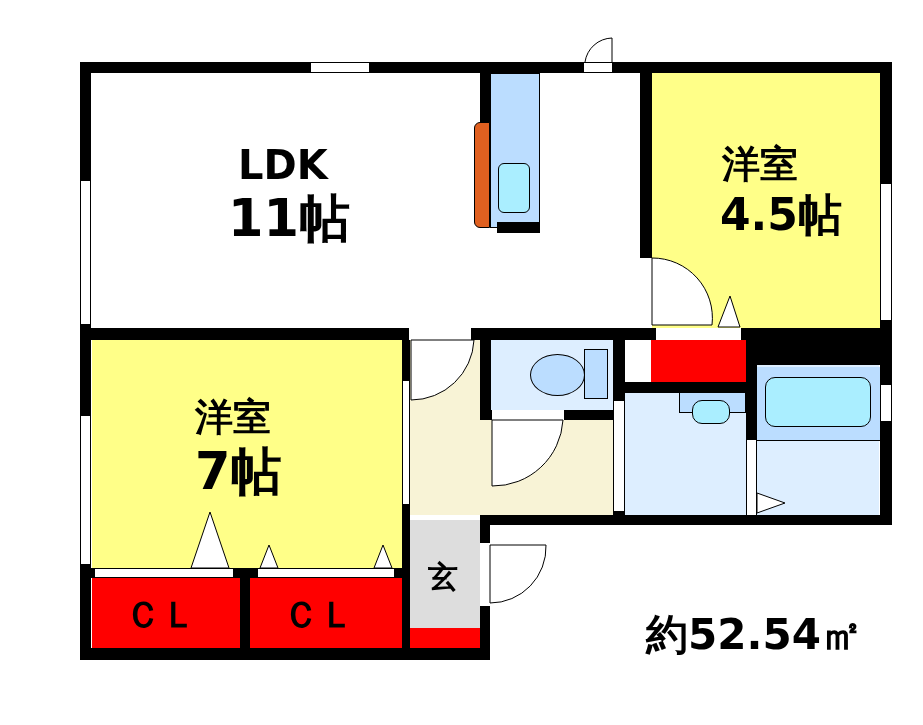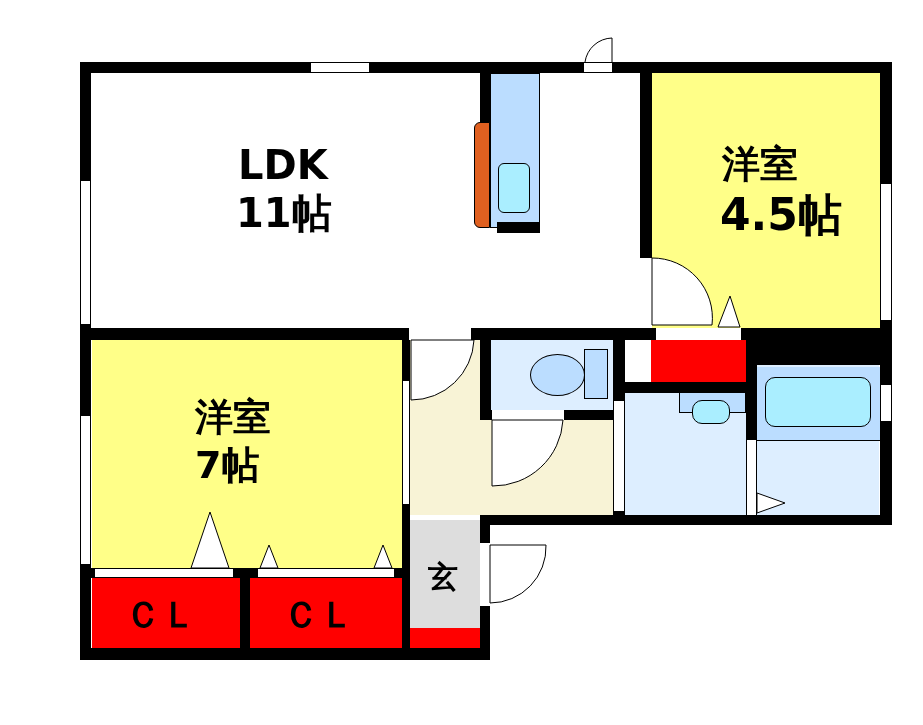--- a/index.html
+++ b/index.html
@@ -97,26 +97,27 @@
     <path d="M490 545 L546 545 A56 56 0 0 1 490 603 Z" fill="#fff" stroke="#000" stroke-width="1"></path>
 
     <path d="M191 568 L210 512 L229 568 Z" fill="#fff" stroke="#000" stroke-width="1"></path>
     <path d="M260 568 L269 545 L278 568 Z" fill="#fff" stroke="#000" stroke-width="1"></path>
     <path d="M374 568 L383 545 L392 568 Z" fill="#fff" stroke="#000" stroke-width="1"></path>
 
     <path d="M757 493 L785 503 L757 513 Z" fill="#fff" stroke="#000" stroke-width="1"></path>
   </svg>
 
   <div class="label" style="left:238px;top:145px;font-size:40px;">LDK</div>
-  <div class="label" style="left:236px;top:193px;font-size:40px;">11帖</div>
+  <div class="label" style="left:228px;top:193px;font-size:51px;">11帖</div>
 
   <div class="label" style="left:722px;top:145px;font-size:38px;">洋室</div>
   <div class="label" style="left:720px;top:193px;font-size:44px;">4.5帖</div>
 
   <div class="label" style="left:195px;top:398px;font-size:38px;">洋室</div>
-  <div class="label" style="left:195px;top:446px;font-size:38px;">7帖</div>
+  <div class="label" style="left:195px;top:446px;font-size:51px;">7帖</div>
 
   <div class="label" style="left:125px;top:597px;font-size:36px;">ＣＬ</div>
   <div class="label" style="left:283px;top:597px;font-size:36px;">ＣＬ</div>
 
   <div class="label" style="left:428px;top:562px;font-size:30px;">玄</div>
 
+  <div class="label" style="left:646px;top:614px;font-size:42px;">約52.54㎡</div>
 </div>
 
 </body></html>

